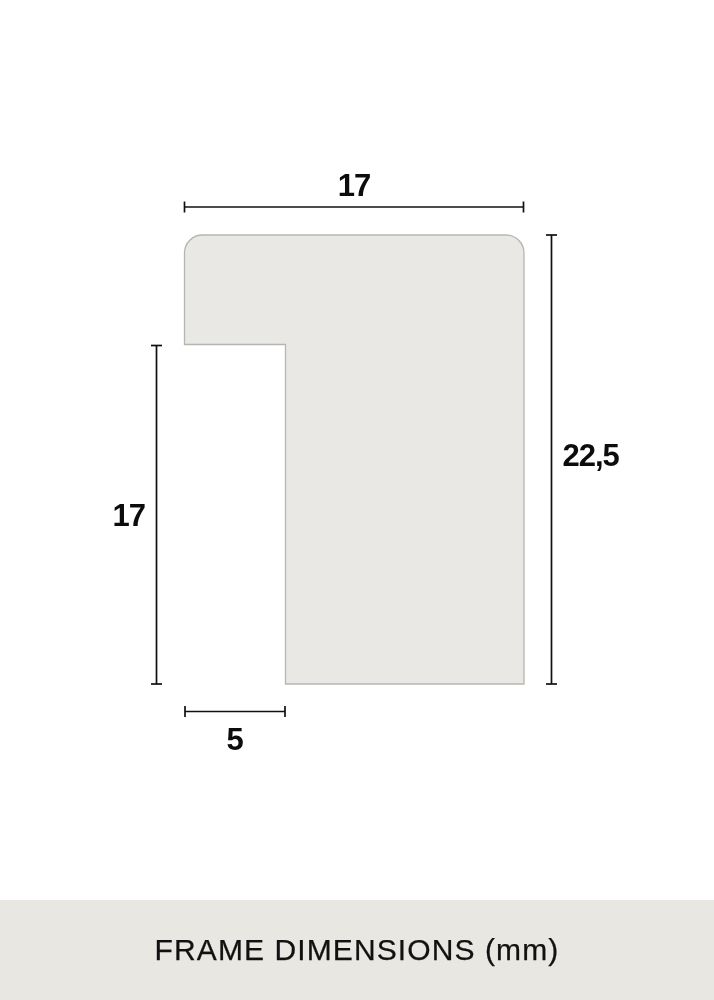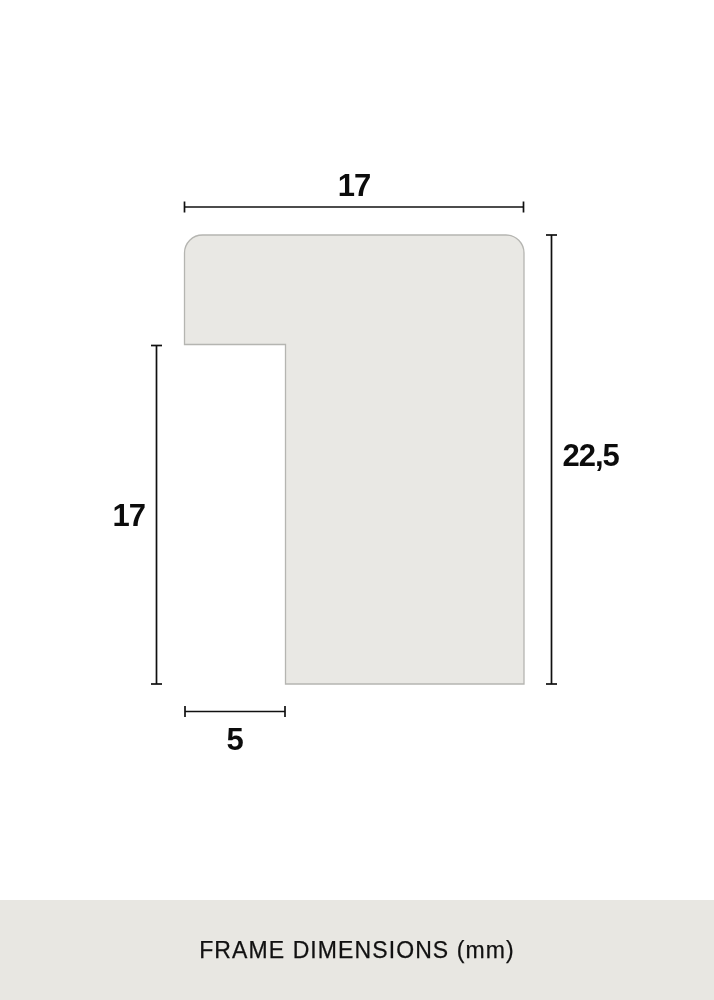--- a/index.html
+++ b/index.html
@@ -1,20 +1,20 @@
 <!DOCTYPE html>
 <html><head>
 <meta charset="utf-8">
 <style>
   html,body{margin:0;padding:0;background:#ffffff;width:714px;height:1000px;overflow:hidden;}
   body{font-family:"Liberation Sans", sans-serif;}
   .stage{position:relative;width:639px;height:1000px;}
   svg{position:absolute;left:0;top:0;}
   .footer{position:absolute;left:0;top:900px;width:714px;height:100px;background:#e8e7e2;}
-  .footer .txt{position:absolute;left:0;top:0;width:714px;text-align:center;font-size:23px;color:#111111;line-height:100px;letter-spacing:1.1px;-webkit-text-stroke:0.25px #111;}
+  .footer .txt{position:absolute;left:0;top:0;width:714px;text-align:center;font-size:30px;color:#111111;line-height:100px;letter-spacing:1.1px;-webkit-text-stroke:0.25px #111;}
 </style>
 </head>
 <body>
 <div class="stage">
 
   <svg width="714" height="900" viewBox="0 0 714 900">
 
     <path d="M 184.5 344.5 L 184.5 253 A 18 18 0 0 1 202.5 235 L 506 235 A 18 18 0 0 1 524 253 L 524 684 L 285.5 684 L 285.5 344.5 Z" fill="#e9e8e4" stroke="#b5b5b1" stroke-width="1.3"></path>
 
     <g stroke="#101010" stroke-width="1.7" fill="none">

